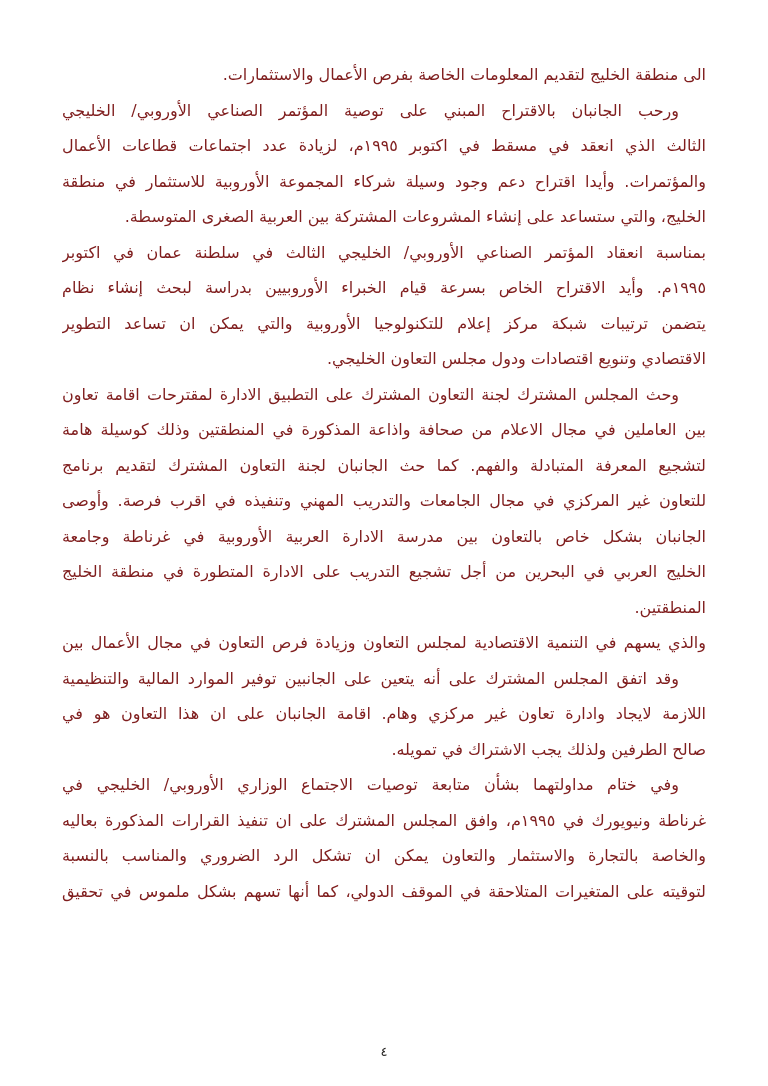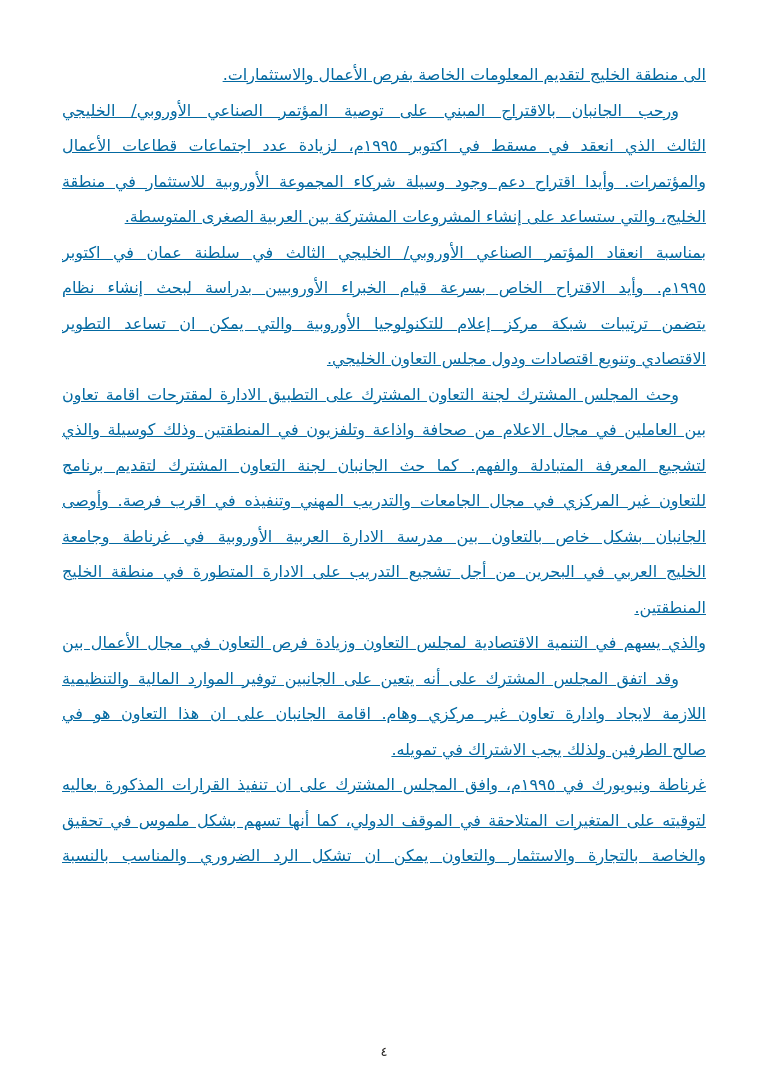--- a/index.html
+++ b/index.html
@@ -46,39 +46,40 @@
     font-size: 13px;
     line-height: 20px;
     color: #242220;
     direction: rtl;
   }
 </style>
 </head>
 <body>
 
 <div class="page">
-  <div class="text-block" id="text-block" style="color: #0369a1; text-decoration: underline;">
+  <div class="text-block" id="text-block" style="color: #7f1d1d;">
       <div class="line ragged">الى منطقة الخليج لتقديم المعلومات الخاصة بفرص الأعمال والاستثمارات.</div>
       <div class="line justify indent">ورحب الجانبان بالاقتراح المبني على توصية المؤتمر الصناعي الأوروبي/ الخليجي</div>
       <div class="line justify">الثالث الذي انعقد في مسقط في اكتوبر ١٩٩٥م، لزيادة عدد اجتماعات قطاعات الأعمال</div>
       <div class="line justify">والمؤتمرات. وأيدا اقتراح دعم وجود وسيلة شركاء المجموعة الأوروبية للاستثمار في منطقة</div>
       <div class="line ragged">الخليج، والتي ستساعد على إنشاء المشروعات المشتركة بين العربية الصغرى المتوسطة.</div>
       <div class="line justify">بمناسبة انعقاد المؤتمر الصناعي الأوروبي/ الخليجي الثالث في سلطنة عمان في اكتوبر</div>
       <div class="line justify">١٩٩٥م. وأيد الاقتراح الخاص بسرعة قيام الخبراء الأوروبيين بدراسة لبحث إنشاء نظام</div>
       <div class="line justify">يتضمن ترتيبات شبكة مركز إعلام للتكنولوجيا الأوروبية والتي يمكن ان تساعد التطوير</div>
       <div class="line ragged">الاقتصادي وتنويع اقتصادات ودول مجلس التعاون الخليجي.</div>
       <div class="line justify indent">وحث المجلس المشترك لجنة التعاون المشترك على التطبيق الادارة لمقترحات اقامة تعاون</div>
-      <div class="line justify">بين العاملين في مجال الاعلام من صحافة واذاعة وتلفزيون في المنطقتين وذلك كوسيلة والذي</div>
+      <div class="line justify">بين العاملين في مجال الاعلام من صحافة واذاعة المذكورة في المنطقتين وذلك كوسيلة هامة</div>
       <div class="line justify">لتشجيع المعرفة المتبادلة والفهم. كما حث الجانبان لجنة التعاون المشترك لتقديم برنامج</div>
       <div class="line justify">للتعاون غير المركزي في مجال الجامعات والتدريب المهني وتنفيذه في اقرب فرصة. وأوصى</div>
       <div class="line justify">الجانبان بشكل خاص بالتعاون بين مدرسة الادارة العربية الأوروبية في غرناطة وجامعة</div>
       <div class="line justify">الخليج العربي في البحرين من أجل تشجيع التدريب على الادارة المتطورة في منطقة الخليج</div>
       <div class="line ragged">المنطقتين.</div>
       <div class="line justify">والذي يسهم في التنمية الاقتصادية لمجلس التعاون وزيادة فرص التعاون في مجال الأعمال بين</div>
       <div class="line justify indent">وقد اتفق المجلس المشترك على أنه يتعين على الجانبين توفير الموارد المالية والتنظيمية</div>
       <div class="line justify">اللازمة لايجاد وادارة تعاون غير مركزي وهام. اقامة الجانبان على ان هذا التعاون هو في</div>
       <div class="line ragged">صالح الطرفين ولذلك يجب الاشتراك في تمويله.</div>
+      <div class="line justify indent">وفي ختام مداولتهما بشأن متابعة توصيات الاجتماع الوزاري الأوروبي/ الخليجي في</div>
       <div class="line justify">غرناطة ونيويورك في ١٩٩٥م، وافق المجلس المشترك على ان تنفيذ القرارات المذكورة بعاليه</div>
+      <div class="line justify">والخاصة بالتجارة والاستثمار والتعاون يمكن ان تشكل الرد الضروري والمناسب بالنسبة</div>
       <div class="line justify">لتوقيته على المتغيرات المتلاحقة في الموقف الدولي، كما أنها تسهم بشكل ملموس في تحقيق</div>
-      <div class="line justify">والخاصة بالتجارة والاستثمار والتعاون يمكن ان تشكل الرد الضروري والمناسب بالنسبة</div>
     </div>
   <div class="page-number">٤</div>
 </div>
 
 </body></html>

